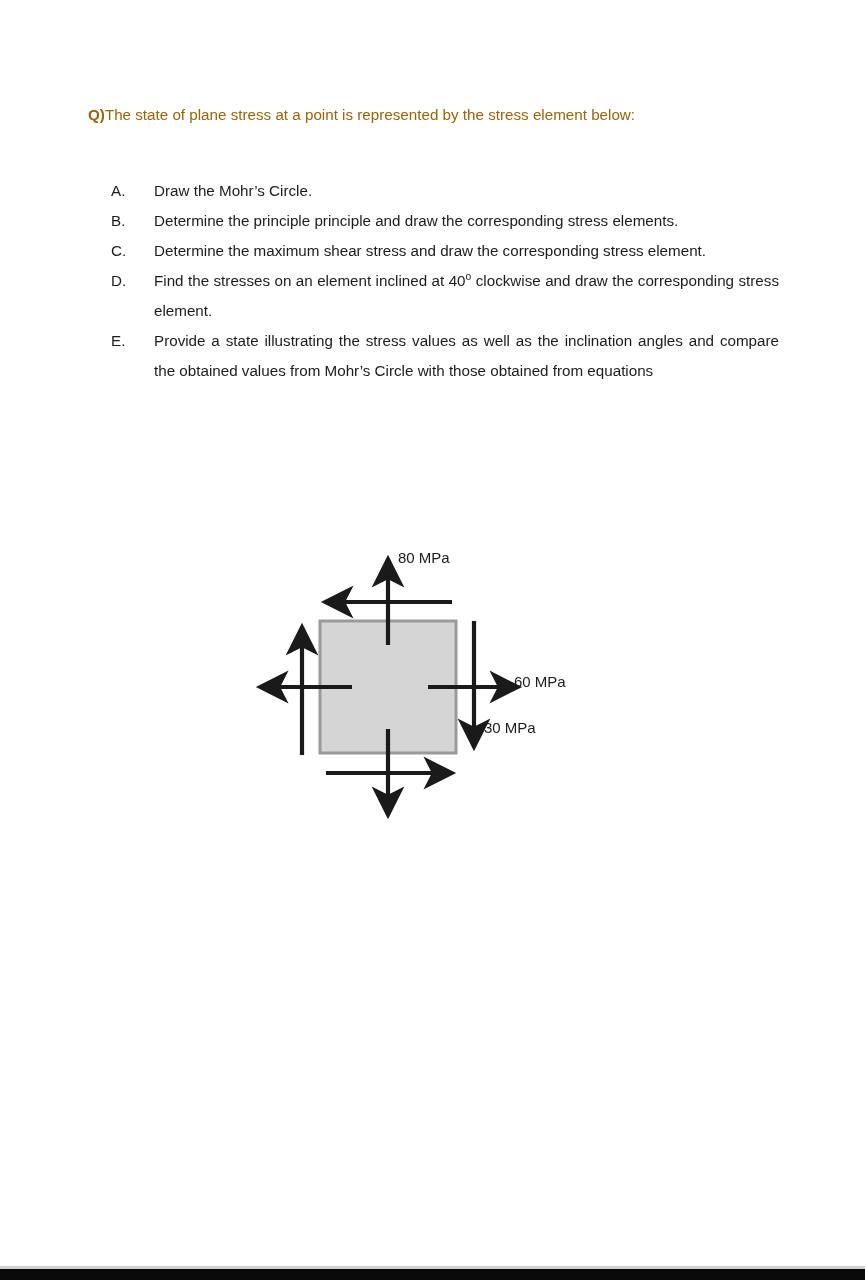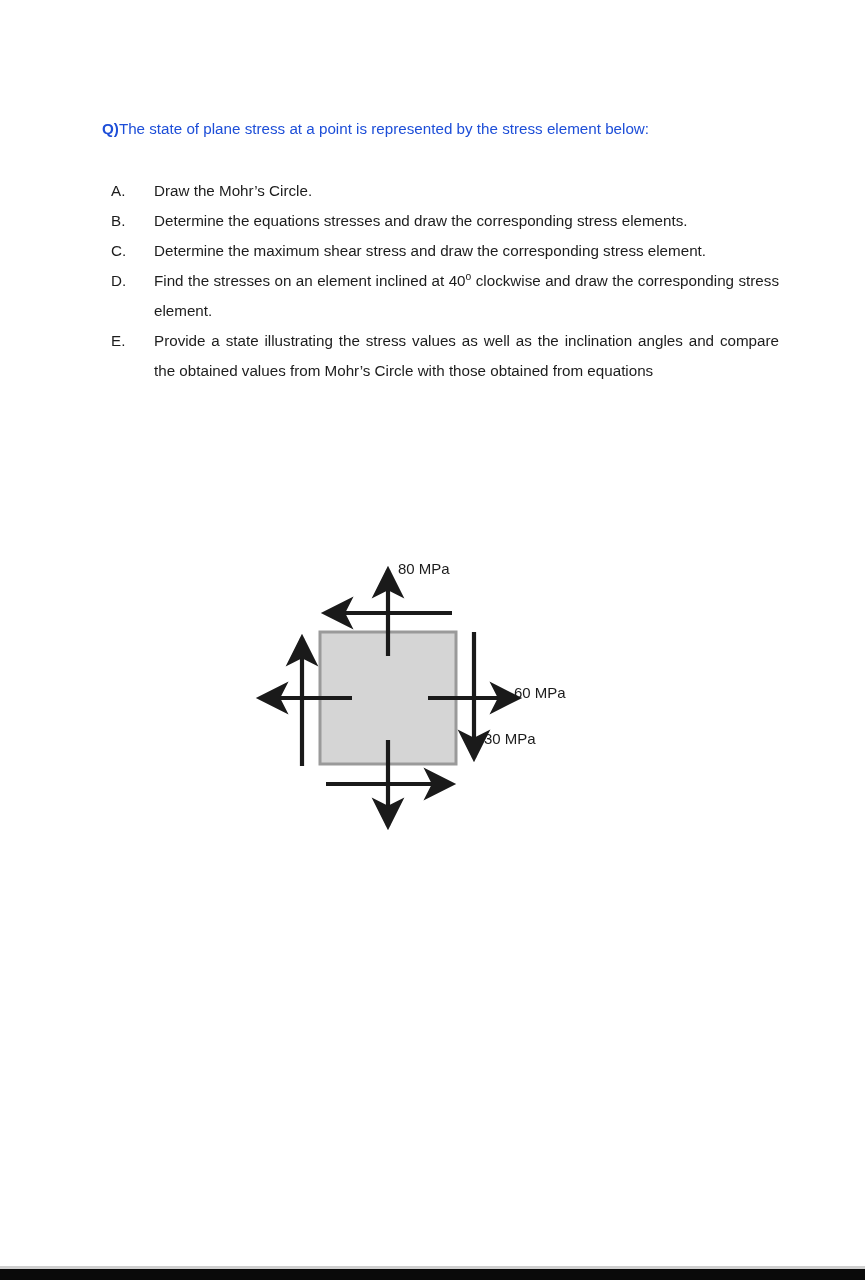--- a/index.html
+++ b/index.html
@@ -29,22 +29,22 @@
     left: 88px;
     top: 100px;
     width: 690px;
   }
 
   .question-para {
     font-size: 15.2px;
     line-height: 30px;
     text-align: justify;
     text-justify: inter-word;
-    margin: 14px;
-    color: #1d4ed8;
+    margin: 0;
+    color: #a16207;
   }
   .question-para .qlabel {
     font-weight: bold;
   }
 
   
   .task-list {
     position: absolute;
     left: 111px;
     top: 176px;
@@ -77,21 +77,21 @@
   .deg {
     vertical-align: super;
     font-size: 0.68em;
     line-height: 0;
   }
 
   
   .figure {
     position: absolute;
     left: 246px;
-    top: 544px;
+    top: 533px;
     width: 360px;
     height: 300px;
   }
   .figure svg {
     display: block;
   }
   .fig-label {
     position: absolute;
     font-size: 15px;
     color: #1c1c1c;
@@ -131,21 +131,21 @@
 
   <div class="task-list">
 
     <div class="task-item">
       <div class="task-marker">A.</div>
       <div class="task-text nojustify">Draw the Mohr’s Circle.</div>
     </div>
 
     <div class="task-item">
       <div class="task-marker">B.</div>
-      <div class="task-text">Determine the equations stresses and draw the corresponding stress elements.</div>
+      <div class="task-text">Determine the principle principle and draw the corresponding stress elements.</div>
     </div>
 
     <div class="task-item">
       <div class="task-marker">C.</div>
       <div class="task-text">Determine the maximum shear stress and draw the corresponding stress element.</div>
     </div>
 
     <div class="task-item">
       <div class="task-marker">D.</div>
       <div class="task-text"><span>Find the stresses on an element inclined at 40</span><span class="deg">o</span><span> clockwise and draw the corresponding stress element.</span></div>

